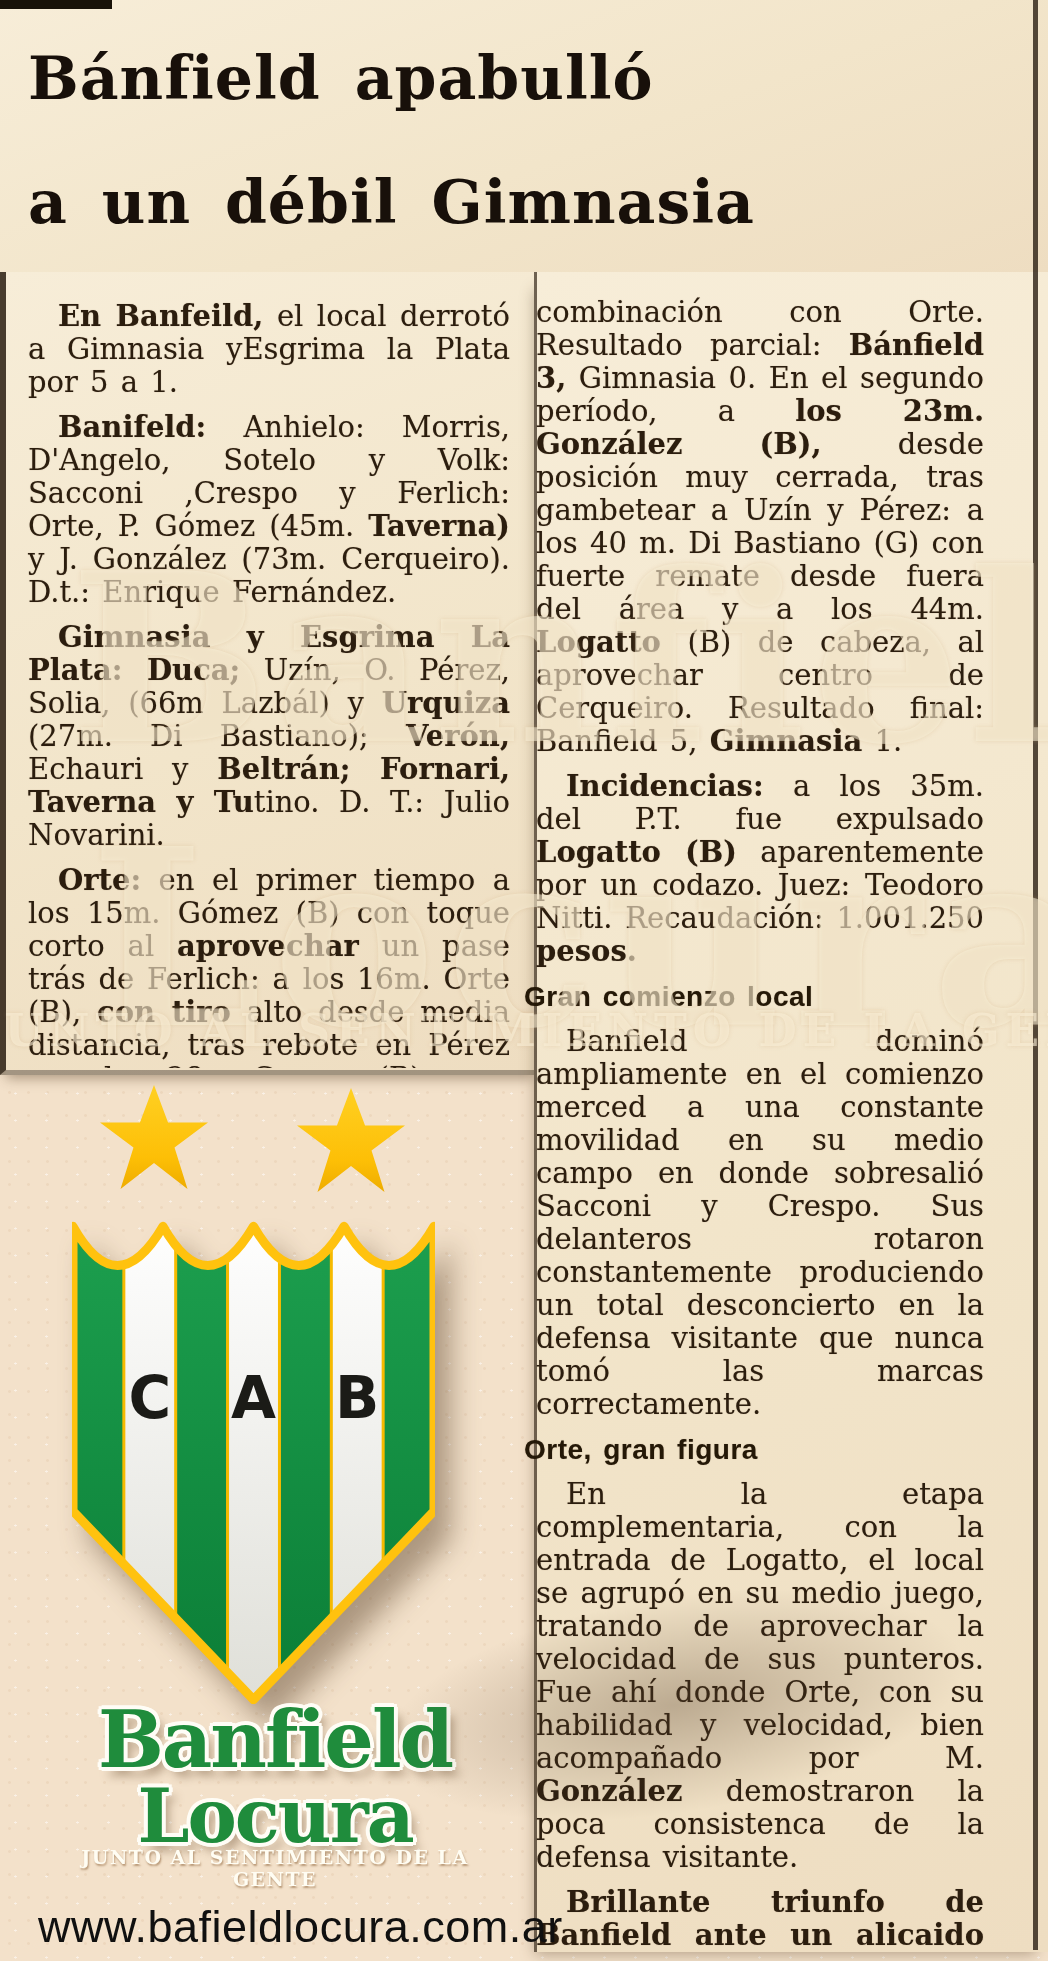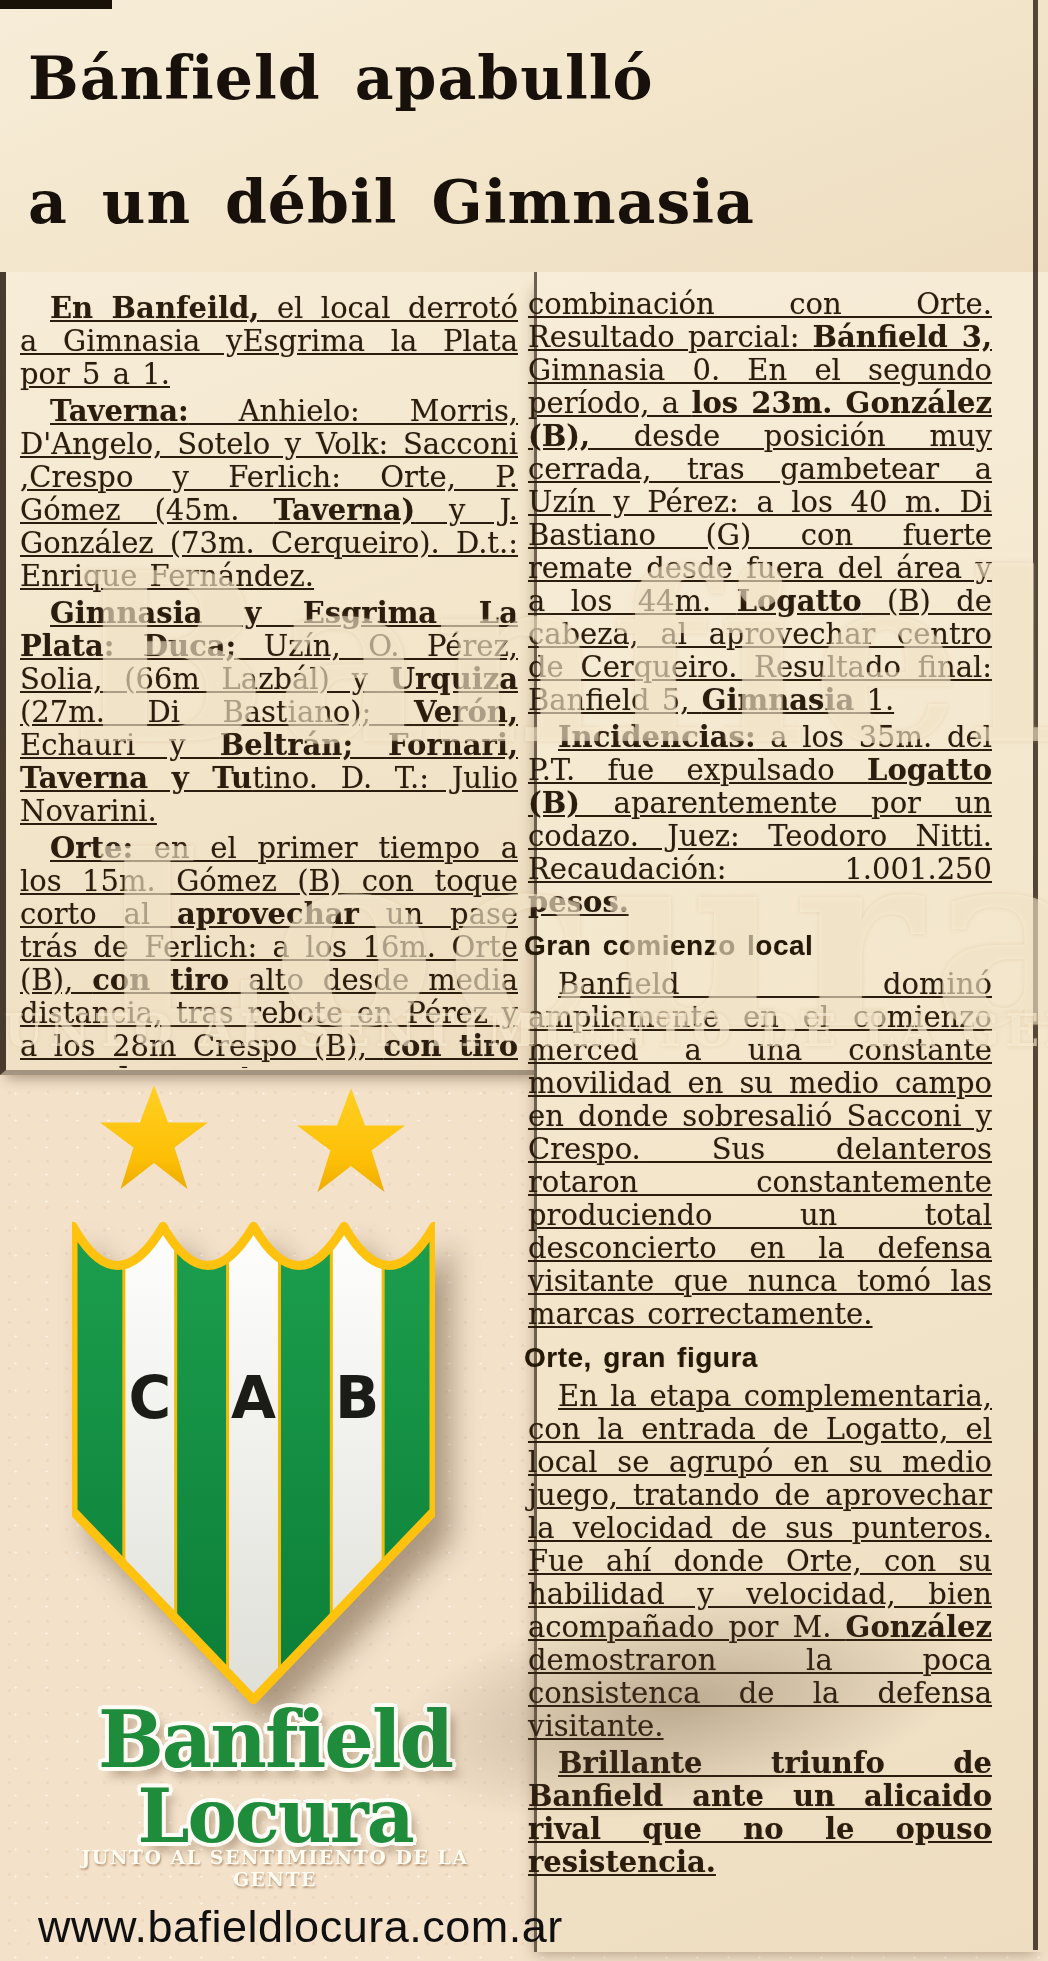--- a/index.html
+++ b/index.html
@@ -26,21 +26,21 @@
 
   #headline{position:absolute;left:28px;top:16px;width:1030px;z-index:2;
     font-weight:bold;font-size:60px;line-height:124px;color:#18100a;
     letter-spacing:1px;word-spacing:12px;}
 
   .col{position:absolute;z-index:2;font-size:29px;line-height:33px;
     color:#2b1d0e;word-spacing:3px;overflow:hidden;
     text-shadow:0 0 1px rgba(70,40,15,.35);}
   #leftcol{left:16px;top:288px;width:506px;height:780px;}
   #rightcol{left:524px;top:284px;width:472px;height:1666px;}
-  .np{margin:4px;text-indent:30px;text-align:justify;text-decoration:underline;}
+  .np{margin:12px;text-indent:30px;text-align:justify;}
   .np.cont{text-indent:0;}
   .np b{font-weight:bold;}
   .sect{margin:10px 0 6px 0;font-family:"Liberation Sans",sans-serif;
     font-size:28px;font-weight:bold;color:#241807;letter-spacing:.5px;}
 
   .wm{position:absolute;z-index:5;pointer-events:none;white-space:nowrap;
     font-weight:bold;color:rgba(250,241,219,.52);
     text-shadow:0 0 4px rgba(205,165,115,.28);}
   #wm1{left:70px;top:520px;font-size:235px;letter-spacing:6px;}
   #wm2{left:90px;top:795px;font-size:245px;letter-spacing:10px;}
@@ -85,21 +85,21 @@
   <div id="clip-right-edge"></div>
   <div id="topbar"></div>
 
   <div id="headline">
     <div>Bánfield apabulló</div>
     <div>a un débil Gimnasia</div>
   </div>
 
   <div class="col" id="leftcol">
     <p class="np"><b>En Banfeild,</b> el local derrotó a Gimnasia yEsgrima la Plata por 5 a 1.</p>
-    <p class="np"><b>Taverna:</b> Anhielo: Morris, D'Angelo, Sotelo y Volk: Sacconi ,Crespo y Ferlich: Orte, P. Gómez (45m. <b>Taverna)</b> y J. González (73m. Cerqueiro). D.t.: Enrique Fernández.</p>
+    <p class="np"><b>Banifeld:</b> Anhielo: Morris, D'Angelo, Sotelo y Volk: Sacconi ,Crespo y Ferlich: Orte, P. Gómez (45m. <b>Taverna)</b> y J. González (73m. Cerqueiro). D.t.: Enrique Fernández.</p>
     <p class="np"><b>Gimnasia y Esgrima La Plata: Duca;</b> Uzín, O. Pérez, Solia, (66m Lazbál) y <b>Urquiza</b> (27m. Di Bastiano); <b>Verón,</b> Echauri y <b>Beltrán; Fornari, Taverna y Tu</b>tino. D. T.: Julio Novarini.</p>
     <p class="np"><b>Orte:</b> en el primer tiempo a los 15m. Gómez (B) con toque corto al <b>aprovechar</b> un pase trás de Ferlich: a los 16m. Orte (B), <b>con tiro</b> alto desde media distancia, tras rebote en Pérez y a los 28m Crespo (B), <b>con tiro cruzado,</b> tras buena</p>
   </div>
 
   <div class="col" id="rightcol">
     <p class="np cont">combinación con Orte. Resultado parcial: <b>Bánfield 3,</b> Gimnasia 0. En el segundo período, a <b>los 23m. González (B),</b> desde posición muy cerrada, tras gambetear a Uzín y Pérez: a los 40 m. Di Bastiano (G) con fuerte remate desde fuera del área y a los 44m. <b>Logatto</b> (B) de cabeza, al aprovechar centro de Cerqueiro. Resultado final: Banfield 5, <b>Gimnasia</b> 1.</p>
     <p class="np"><b>Incidencias:</b> a los 35m. del P.T. fue expulsado <b>Logatto (B)</b> aparentemente por un codazo. Juez: Teodoro Nitti. Recaudación: 1.001.250 <b>pesos.</b></p>
     <h3 class="sect">Gran comienzo local</h3>
     <p class="np">Banfield dominó ampliamente en el comienzo merced a una constante movilidad en su medio campo en donde sobresalió Sacconi y Crespo. Sus delanteros rotaron constantemente produciendo un total desconcierto en la defensa visitante que nunca tomó las marcas correctamente.</p>
     <h3 class="sect">Orte, gran figura</h3>

